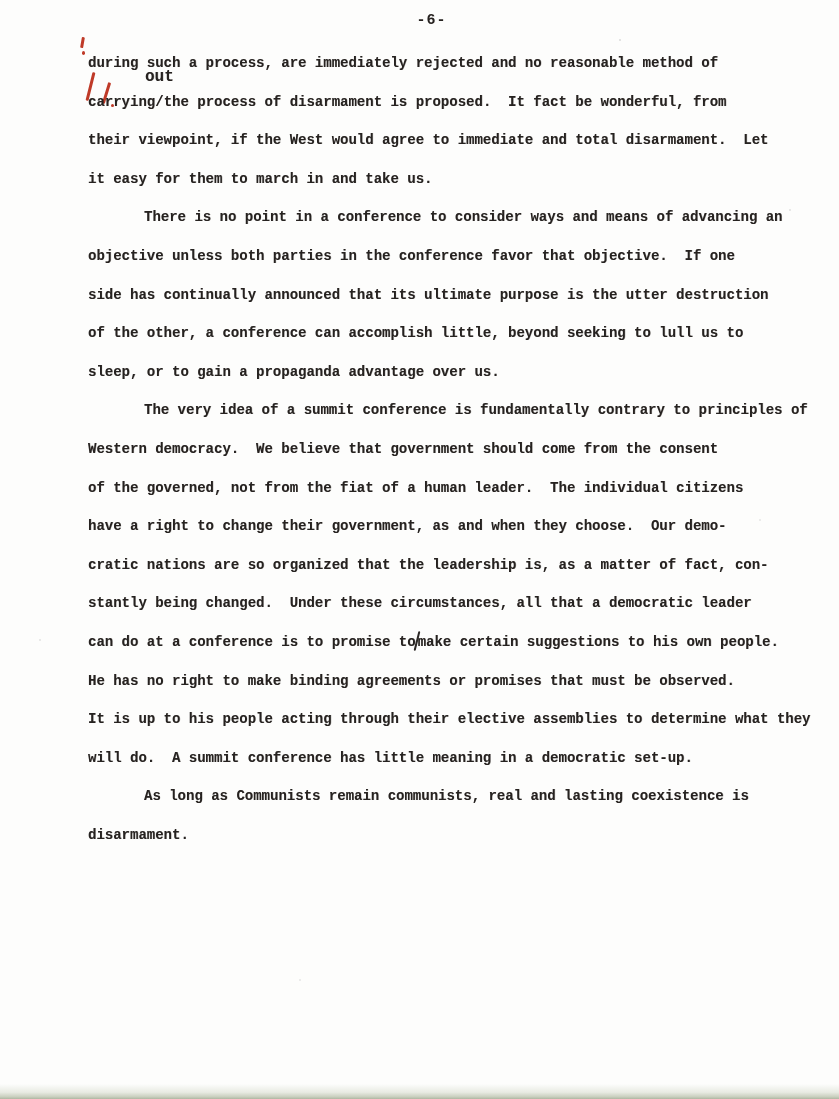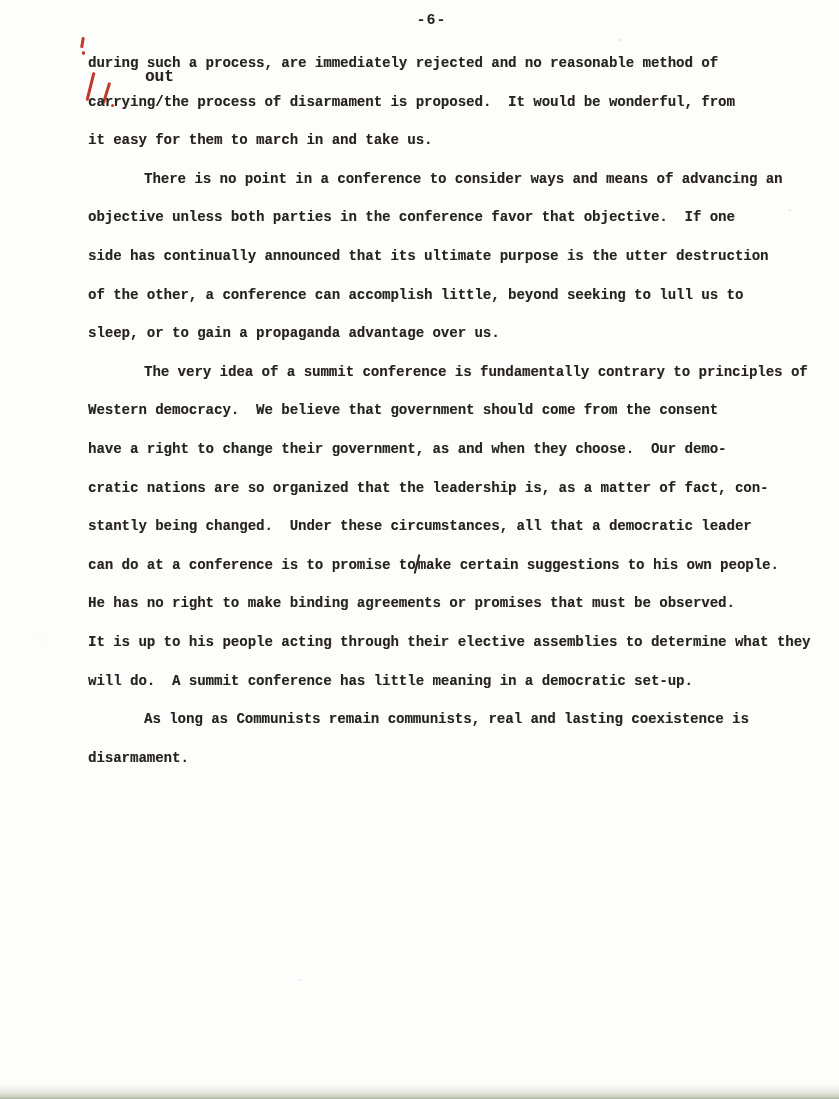--- a/index.html
+++ b/index.html
@@ -110,29 +110,31 @@
   <div class="page-number">-6-</div>
 
   <div class="red-mark red-excl-bar"></div>
   <div class="red-mark red-excl-dot"></div>
   <div class="red-mark red-stroke-1"></div>
   <div class="red-mark red-stroke-2"></div>
   <div class="red-mark red-stroke-dot"></div>
 
   <div class="text-body">
       <div class="line">during such a process, are immediately rejected and no reasonable method of</div>
-      <div class="line"><span>carrying</span><span class="caret-insert"><span>/</span><span class="insert-above">out</span></span><span>the process of disarmament is proposed.  It would be wonderful, from</span></div>
+      <div class="line"><span>carrying</span><span class="caret-insert"><span>/</span><span class="insert-above">out</span></span><span>the process of disarmament is proposed.  It fact be wonderful, from</span></div>
+      <div class="line">their viewpoint, if the West would agree to immediate and total disarmament.  Let</div>
       <div class="line">it easy for them to march in and take us.</div>
       <div class="line indent">There is no point in a conference to consider ways and means of advancing an</div>
       <div class="line">objective unless both parties in the conference favor that objective.  If one</div>
       <div class="line">side has continually announced that its ultimate purpose is the utter destruction</div>
       <div class="line">of the other, a conference can accomplish little, beyond seeking to lull us to</div>
       <div class="line">sleep, or to gain a propaganda advantage over us.</div>
       <div class="line indent">The very idea of a summit conference is fundamentally contrary to principles of</div>
       <div class="line">Western democracy.  We believe that government should come from the consent</div>
+      <div class="line">of the governed, not from the fiat of a human leader.  The individual citizens</div>
       <div class="line">have a right to change their government, as and when they choose.  Our demo-</div>
       <div class="line">cratic nations are so organized that the leadership is, as a matter of fact, con-</div>
       <div class="line">stantly being changed.  Under these circumstances, all that a democratic leader</div>
       <div class="line"><span>can do at a conference is to promise to</span><span class="pen-slash"></span><span>make certain suggestions to his own people.</span></div>
       <div class="line">He has no right to make binding agreements or promises that must be observed.</div>
       <div class="line">It is up to his people acting through their elective assemblies to determine what they</div>
       <div class="line">will do.  A summit conference has little meaning in a democratic set-up.</div>
       <div class="line indent">As long as Communists remain communists, real and lasting coexistence is</div>
       <div class="line">disarmament.</div>
     </div>

